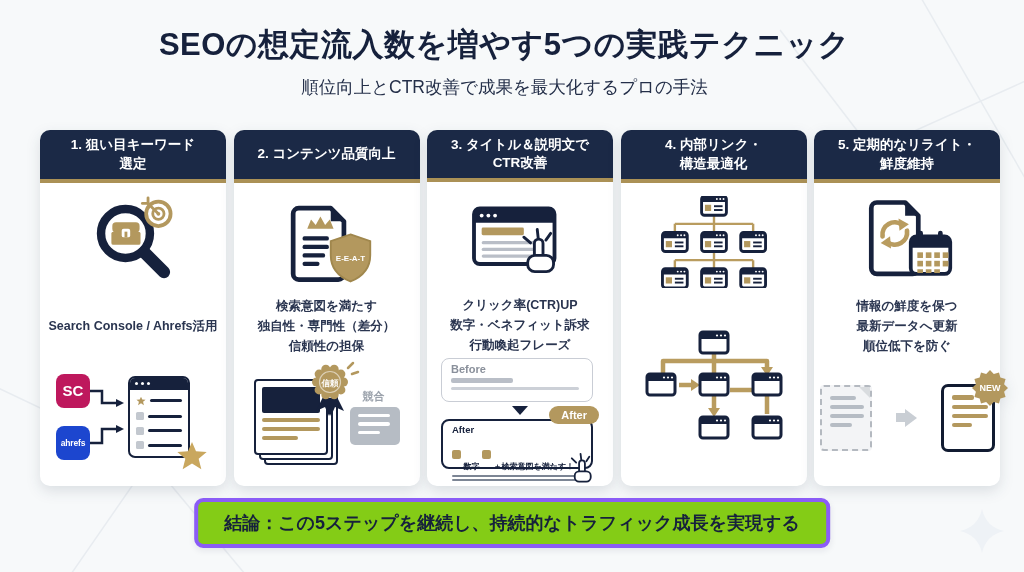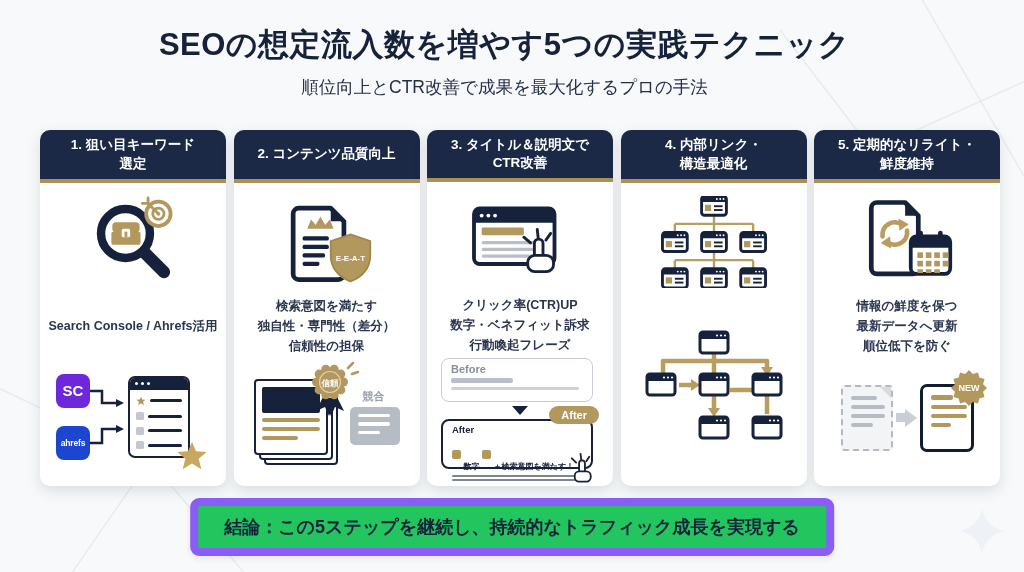--- a/index.html
+++ b/index.html
@@ -24,21 +24,21 @@
              flex-direction:column;align-items:center;padding:8px 8px 10px;box-sizing:border-box;}
   .icon-area{height:102px;display:flex;align-items:center;justify-content:center;}
   .desc{height:66px;display:flex;flex-direction:column;justify-content:center;text-align:center;
         font-size:12.5px;font-weight:700;color:#2a3550;line-height:1.6;white-space:nowrap;}
   .illus{flex:1;width:100%;display:flex;align-items:center;justify-content:center;position:relative;}
 
   
   .c1-wrap{position:relative;width:162px;height:104px;}
   .app-badge{position:absolute;width:34px;height:34px;border-radius:8px;display:flex;
              align-items:center;justify-content:center;color:#fff;font-weight:800;}
-  .sc-badge{left:4px;top:8px;background:#6d28d9;font-size:15px;}
+  .sc-badge{left:4px;top:8px;background:#be185d;font-size:15px;}
   .ahrefs-badge{left:4px;top:60px;background:#1c46cf;font-size:8.5px;letter-spacing:-.2px;}
   .c1-arrows{position:absolute;left:38px;top:0;}
   .mini-window{position:absolute;left:76px;top:10px;width:62px;height:82px;background:#fff;
                border:2.5px solid #16213c;border-radius:7px;box-sizing:border-box;overflow:hidden;}
   .mini-window .bar{height:12px;background:#16213c;display:flex;align-items:center;gap:3px;padding-left:5px;}
   .mini-window .dot{width:3px;height:3px;border-radius:50%;background:#fff;}
   .mini-window .rows{padding:6px 6px 0;}
   .mini-window .row{display:flex;align-items:center;gap:4px;margin-bottom:6.5px;}
   .mini-window .sq{width:8px;height:8px;background:#c3c8cf;border-radius:1.5px;flex:0 0 auto;}
   .mini-window .ln{height:3px;background:#16213c;border-radius:2px;flex:1;}
@@ -74,39 +74,39 @@
   .after-box .lbl{font-size:9.5px;font-weight:800;color:#16213c;}
   .tagline{display:flex;align-items:center;gap:2.5px;margin-top:1px;}
   .gtag{width:9px;height:9px;background:#b3985e;border-radius:2px;flex:0 0 auto;}
   .tagtxt{font-size:8px;font-weight:700;color:#16213c;white-space:nowrap;margin-top:25px;}
   .nline{height:2px;background:#7c8594;border-radius:1px;margin-top:3px;}
   .after-pill{position:absolute;right:-6px;top:-13px;background:#b3985e;color:#fff;font-weight:800;
               font-size:11px;padding:3px 12px;border-radius:12px;}
   .c3-hand{position:absolute;right:-4px;bottom:-14px;}
 
   
-  .c5-wrap{display:flex;align-items:center;gap:3px;text-align:right;}
+  .c5-wrap{display:flex;align-items:center;gap:24px;text-align:right;}
   .old-doc{position:relative;width:52px;height:66px;border:2px dashed #b4b9c0;border-radius:4px;
            background:#f3f4f6;box-sizing:border-box;padding:9px 0 0 8px;overflow:hidden;}
   .old-doc .fold{position:absolute;top:-1px;right:-1px;width:0;height:0;
                  border-top:13px solid #d9dcdf;border-left:13px solid transparent;}
   .old-doc .obar{background:#b6bcc4;border-radius:2px;height:4px;margin-bottom:5px;}
   .c5-arrow{display:flex;align-items:center;}
   .c5-arrow .st{width:9px;height:9px;background:#c9ced4;}
   .c5-arrow .tr{width:0;height:0;border-top:9px solid transparent;border-bottom:9px solid transparent;
                 border-left:12px solid #c9ced4;}
   .new-rel{position:relative;}
   .new-doc{width:54px;height:68px;border:3px solid #111b31;border-radius:7px;background:#fff;
            box-sizing:border-box;padding:8px 0 0 8px;}
   .new-doc .nbar{background:#b3985e;border-radius:2px;margin-bottom:5px;}
   .new-badge{position:absolute;top:-14px;right:-13px;}
 
   
-  .conclusion{position:absolute;left:50%;transform:translateX(-50%);top:498px;background:#22c55e;
-              border:8px solid #8b5cf6;border-radius:9px;padding:9px 26px;font-size:18px;
+  .conclusion{position:absolute;left:50%;transform:translateX(-50%);top:498px;background:#84cc16;
+              border:4px solid #8b5cf6;border-radius:9px;padding:9px 26px;font-size:18px;
               font-weight:700;color:#16213c;white-space:nowrap;box-shadow:0 3px 6px rgba(20,30,60,.08);}
 </style>
 </head>
 <body>
 
 <div class="stage">
 
   <svg class="bg-svg" width="1024" height="572">
     <g stroke="#e8ecf0" stroke-width="1.5" fill="none">
       <path d="M905,-30 L1055,230"></path>

